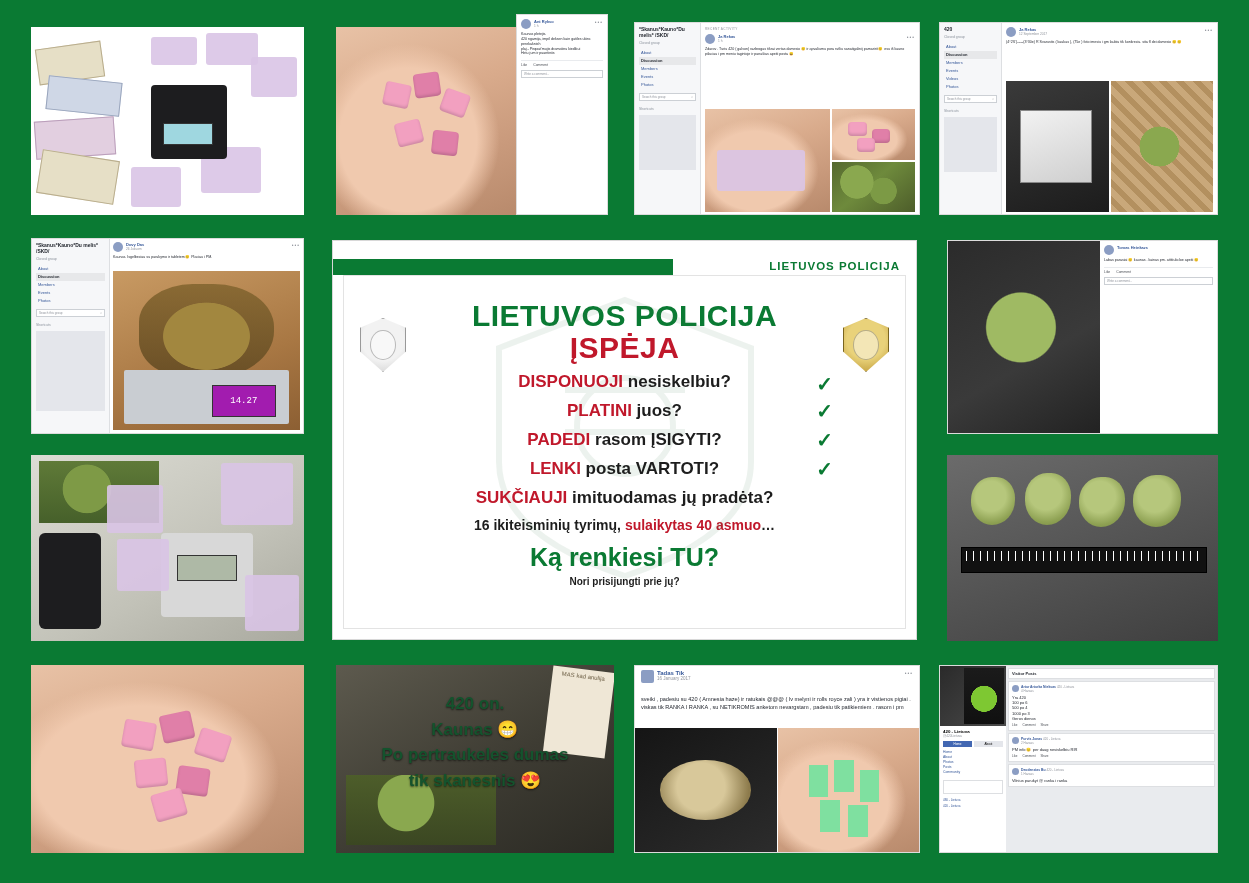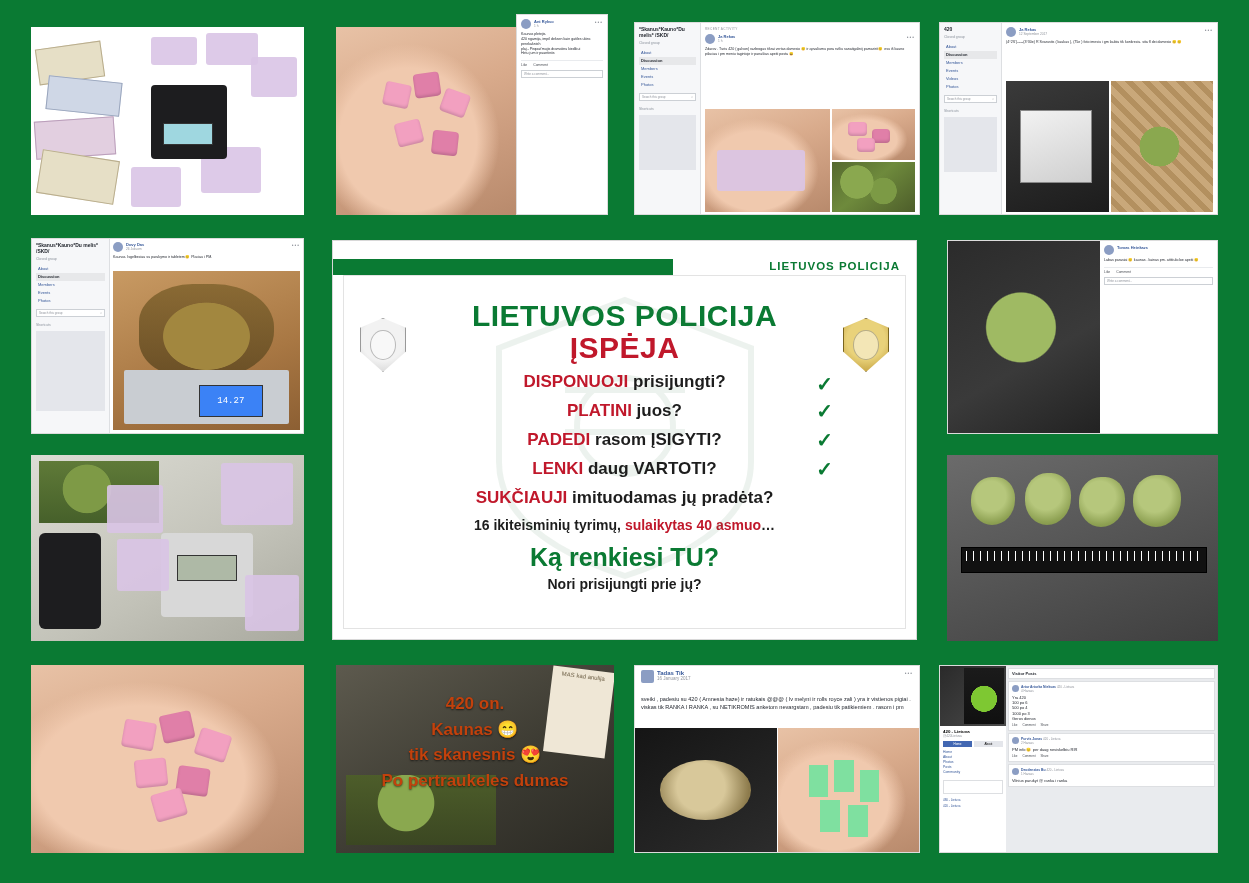--- a/index.html
+++ b/index.html
@@ -29,21 +29,21 @@
       radial-gradient(circle at 70% 20%, #cfc6ae 0 14%, rgba(0,0,0,0) 15%),
       linear-gradient(120deg, #c9b9a0 0%, #ddd3bd 25%, #b9a98f 50%, #cfc4aa 75%, #a89madd 100%),
       linear-gradient(#b9a98f,#b9a98f);
   }
   .money-note { position:absolute; background:#e6dfc6; border:1px solid #b9ad8d; }
   .money-note.b { background:#cfd7e6; border-color:#9aa6bd; }
   .money-note.p { background:#e2cfe0; border-color:#bb9fbb; }
   .crystal { position:absolute; background:#d9c4e6; border-radius:3px; opacity:.9; }
   .scale-body { position:absolute; background:#1d1d1f; border-radius:4px; }
   .scale-screen { position:absolute; background:#9fd7e0; border:1px solid #333; }
-  .scale-screen.blue { background:#3b82f6; }
+  .scale-screen.blue { background:#a21caf;margin-left:13px; }
 
   .ph-hand {
     background:
       radial-gradient(ellipse at 40% 60%, #f0c9ae 0 45%, rgba(240,201,174,0) 60%),
       linear-gradient(160deg, #e8c2a6 0%, #d9ab8c 40%, #c99a7c 70%, #b88a6c 100%);
   }
   .pill { position:absolute; background:#f2a0c0; border-radius:4px; box-shadow: inset 0 -2px 3px rgba(0,0,0,.15); }
   .pill.dark { background:#e07fa8; }
 
   .ph-weed {
@@ -114,21 +114,21 @@
     margin-top:24px;
   }
   .poster-title .red { color:#c0182b; display:block; }
   .qline { text-align:center; font-size:17px; font-weight:bold; color:#1d1d1d; margin:9px 0; }
   .qline .red { color:#c0182b; }
   .check { color:#0a7a33; font-weight:bold; font-size:20px; position:absolute; right:72px; }
   .sub1 { text-align:center; font-size:11.5px; color:#1d1d1d; margin-top:12px; }
   .sub2 { text-align:center; font-size:14px; font-weight:bold; color:#1d1d1d; margin-top:3px; }
   .sub2 .red { color:#c0182b; }
   .bigq { text-align:center; font-size:25px; font-weight:bold; color:#0a7a33; margin-top:10px; }
-  .join { text-align:center; font-size:14px; font-weight:bold; color:#1d1d1d; margin-top:4px; }
+  .join { text-align:center; font-size:10px; font-weight:bold; color:#1d1d1d; margin-top:4px; }
   .crest { position:absolute; width:46px; height:54px; }
   .crest .shieldbg {
     width:100%; height:100%;
     background: radial-gradient(circle at 50% 40%, #f2f2f2 0 55%, #cfcfcf 100%);
     clip-path: polygon(50% 0%, 100% 18%, 100% 62%, 50% 100%, 0% 62%, 0% 18%);
     border: 1px solid #999;
   }
   .crest.gold .shieldbg {
     background: radial-gradient(circle at 50% 40%, #e9d27a 0 50%, #b9932f 100%);
     border-color:#7a6520;
@@ -136,21 +136,21 @@
   .crest .inner {
     position:absolute; inset:22%;
     border-radius:50%;
     background: rgba(255,255,255,.45);
     border:1px solid rgba(0,0,0,.25);
   }
 
   
   .meme-text {
     position:absolute; left:0; right:0; top:26px;
-    text-align:center; color:#c2410c; font-weight:bold;
+    text-align:center; color:#14532d; font-weight:bold;
     font-size:17px; line-height:1.5;
     text-shadow: 0 1px 2px rgba(0,0,0,.6);
   }
   .paper-sheet {
     position:absolute; right:4px; top:4px; width:62px; height:86px;
     background:#efe7d6; transform: rotate(7deg);
     font-size:6px; color:#6a5c42; padding:4px; text-align:center;
   }
 
   
@@ -376,33 +376,33 @@
           <div class="inner"></div>
       </div>
 
       <div class="poster-title">
         <span>LIETUVOS POLICIJA</span>
         <span class="red">ĮSPĖJA</span>
       </div>
 
       <div style="position:relative;">
         <div class="qline">
-          <span class="red">DISPONUOJI</span><span> prisijungti?</span>
+          <span class="red">DISPONUOJI</span><span> nesiskelbiu?</span>
           <span class="check" style="top:0;">✓</span>
         </div>
         <div class="qline">
           <span class="red">PLATINI</span><span> juos?</span>
           <span class="check" style="margin-top:-2px;">✓</span>
         </div>
         <div class="qline">
           <span class="red">PADEDI</span><span> rasom ĮSIGYTI?</span>
           <span class="check" style="margin-top:-2px;">✓</span>
         </div>
         <div class="qline">
-          <span class="red">LENKI</span><span> daug VARTOTI?</span>
+          <span class="red">LENKI</span><span> posta VARTOTI?</span>
           <span class="check" style="margin-top:-2px;">✓</span>
         </div>
         <div class="qline">
           <span class="red">SUKČIAUJI</span><span> imituodamas jų pradėta?</span>
         </div>
       </div>
 
       <div class="sub2">
         <span>16 ikiteisminių tyrimų, </span><span class="red">sulaikytas 40 asmuo</span><span>…</span>
       </div>
@@ -462,22 +462,22 @@
     <div class="pill" style="left:122px; top:126px; width:32px; height:28px; transform:rotate(-16deg);"></div>
   </div>
 
   <div class="tile" style="left:336px; top:665px; width:278px; height:188px;">
     <div class="ph" style="background:linear-gradient(150deg,#5d5a4e,#3e3c33 55%,#2b2a24);"></div>
     <div class="paper-sheet">MAS kad anulija</div>
     <div style="position:absolute; left:10px; bottom:8px; width:150px; height:70px; background:radial-gradient(circle at 40% 40%,#8aa84f 0 28%, rgba(0,0,0,0) 29%), linear-gradient(#4d5d2a,#3b4722);"></div>
     <div class="meme-text">
       <div>420 on.</div>
       <div>Kaunas 😁</div>
+      <div>Po pertraukeles dumas</div>
       <div>tik skanesnis 😍</div>
-      <div>Po pertraukeles dumas</div>
     </div>
   </div>
 
   <div class="tile" style="left:634px; top:665px; width:286px; height:188px; border:1px solid #dcdcdc;">
     <div class="tt-head">
       <div class="fb-head">
         <div class="avatar sq" style="width:13px;height:13px;"></div>
         <div>
           <div class="fb-name" style="font-size:6px;">Tadas Tik</div>
           <div class="fb-time" style="font-size:4.5px;">16 January 2017</div>

